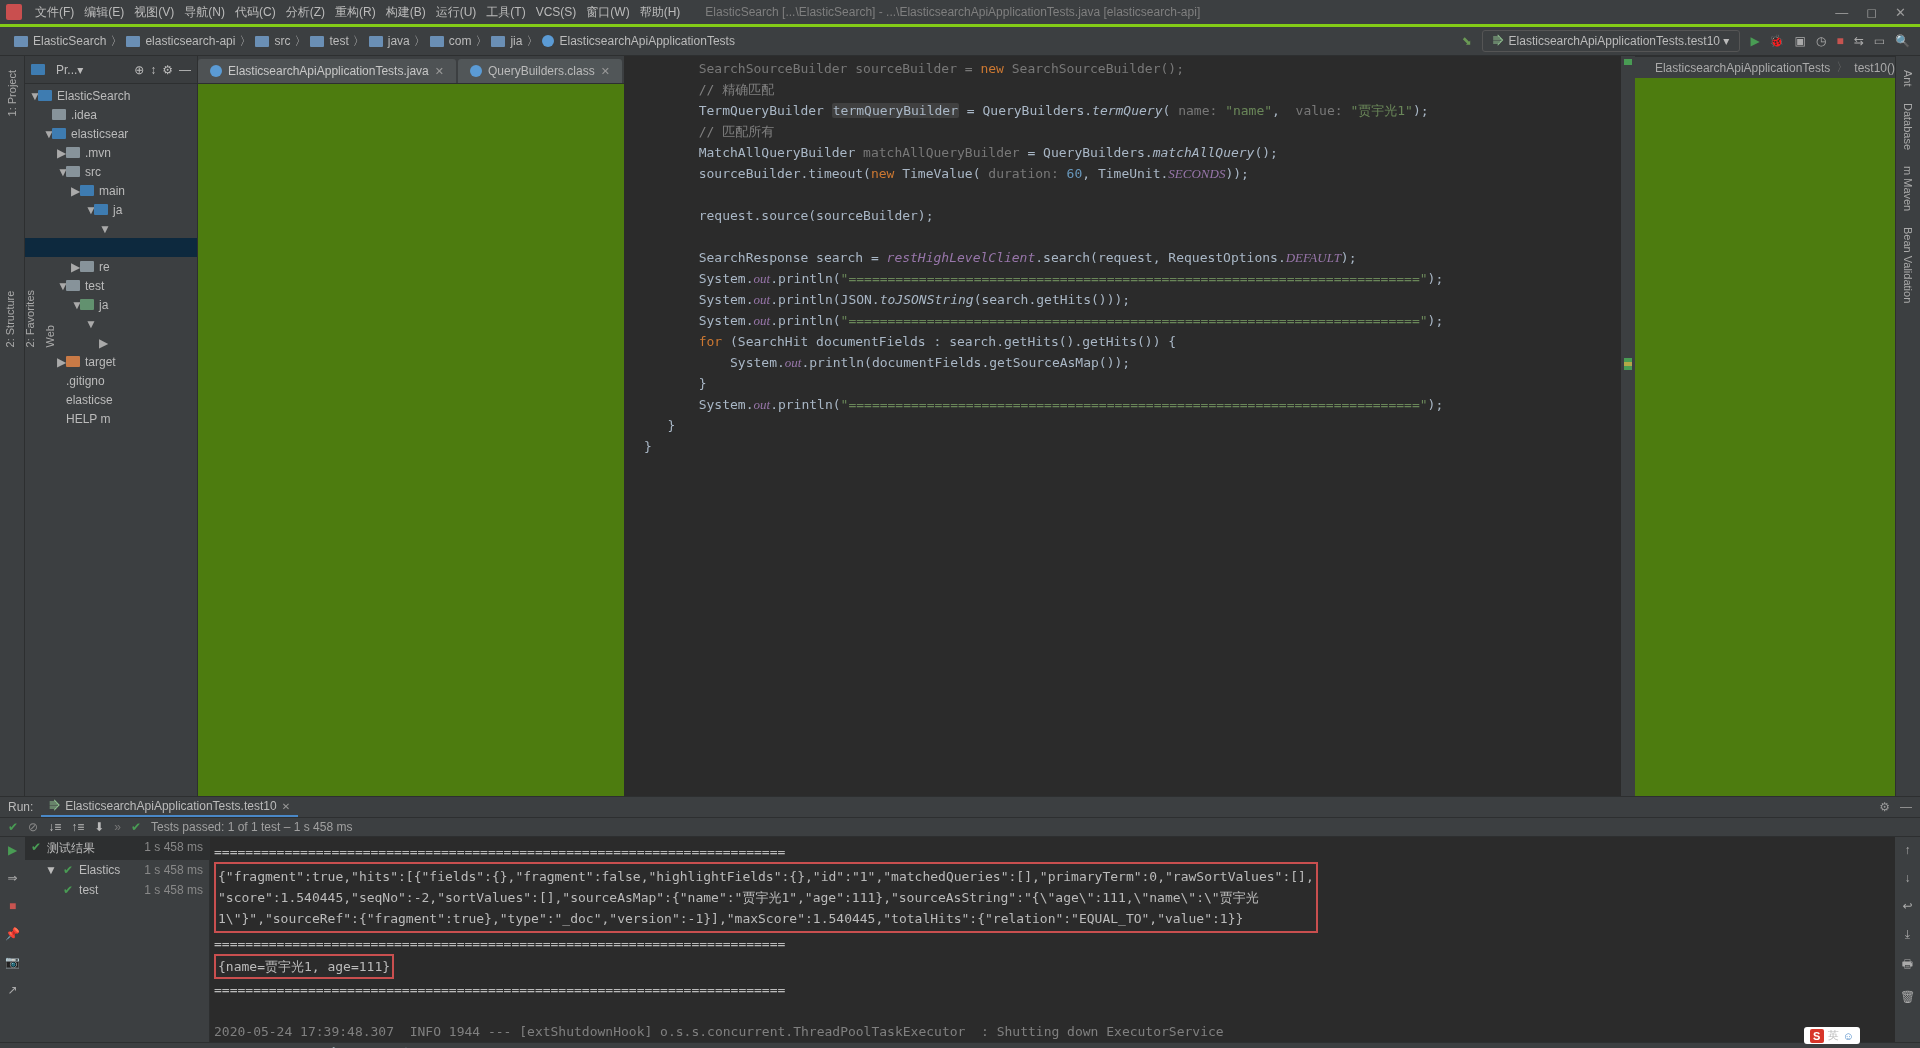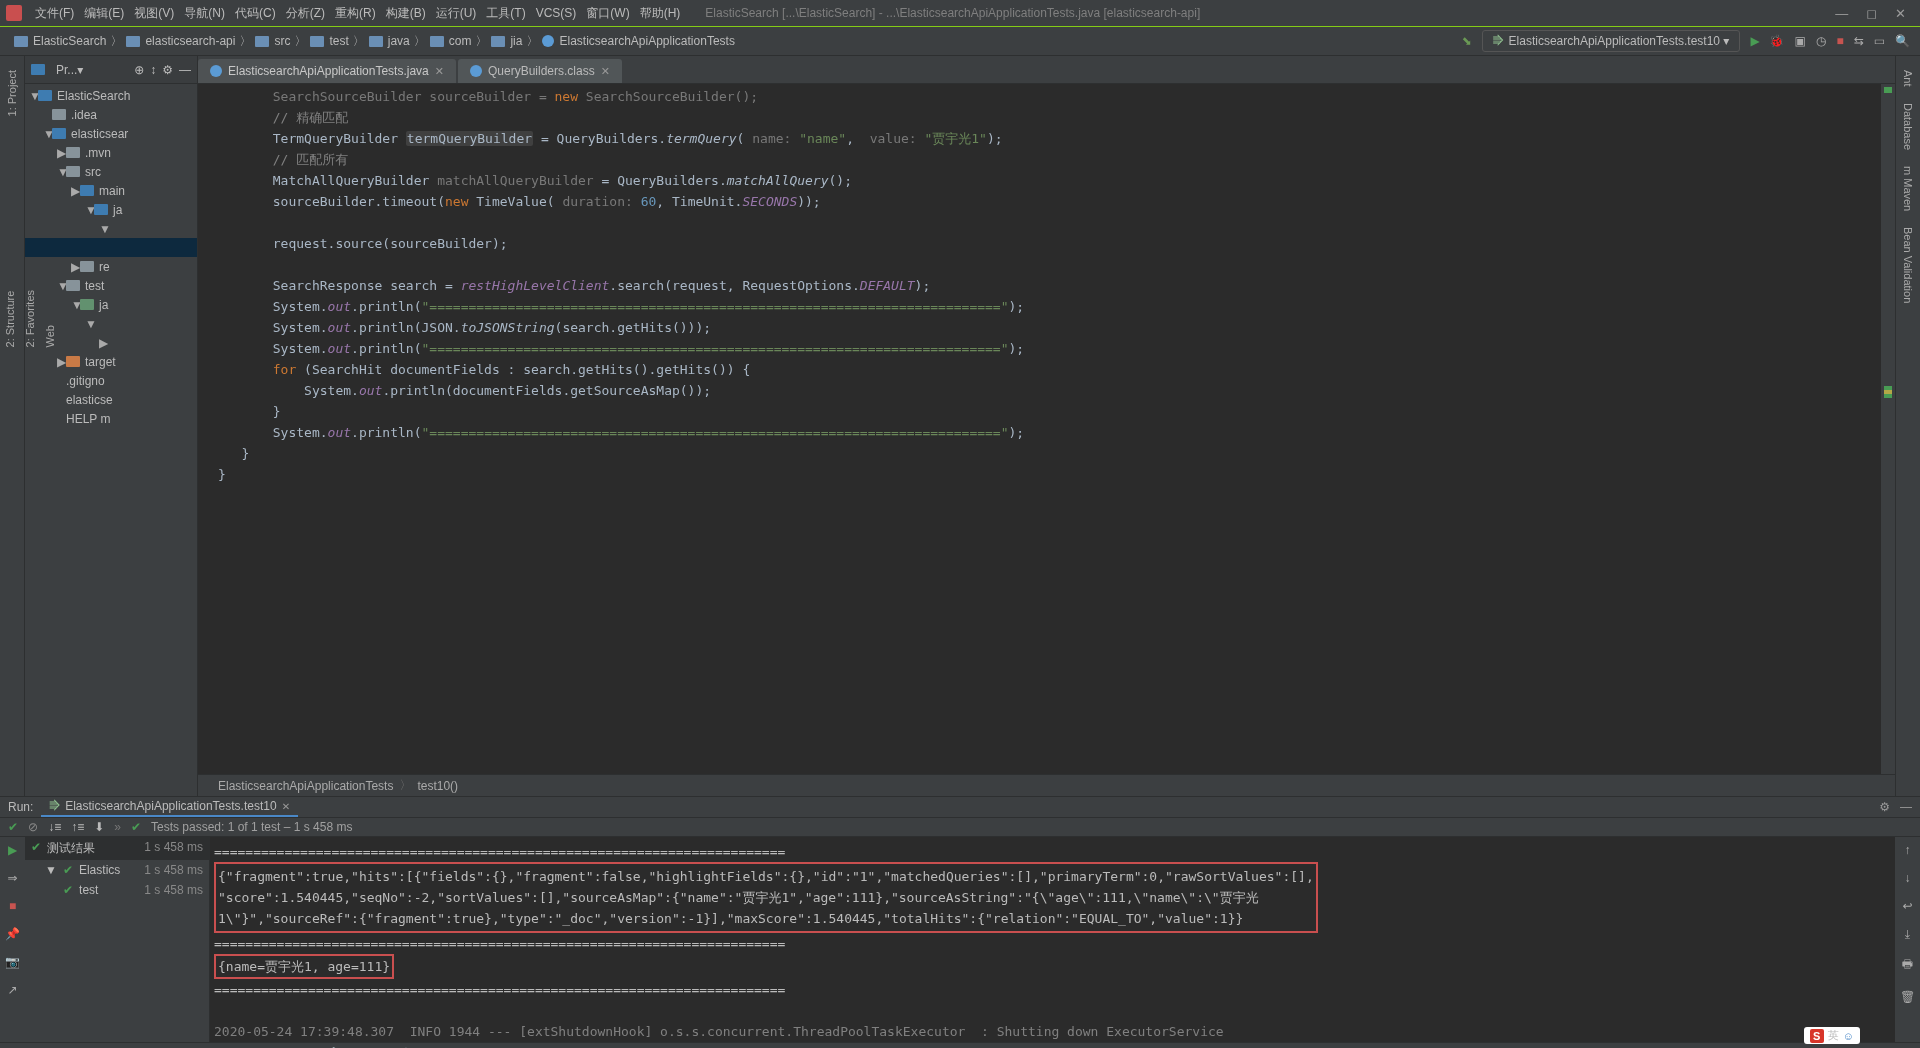--- a/index.html
+++ b/index.html
@@ -11,21 +11,21 @@
     width: 1920px;
     height: 1048px;
     overflow: hidden;
   }
   .title-bar {
     height: 27px;
     background: #3c3f41;
     display: flex;
     align-items: center;
     padding: 0 6px;
-    border-bottom: 1px solid #84cc16;
+    border-bottom: 3px solid #84cc16;
   }
   .app-icon { width: 16px; height: 16px; background: #c94f4f; border-radius: 2px; margin-right: 8px; }
   .menu-item { padding: 0 5px; color: #bbbbbb; cursor: default; font-size: 12px; }
   .title-text { color: #7f7f7f; margin-left: 20px; font-size: 12px; white-space: nowrap; }
   .win-ctrls { margin-left: auto; display: flex; gap: 18px; color: #9c9c9c; padding-right: 8px; }
   .win-ctrl { font-size: 13px; }
 
   .nav-bar {
     height: 29px;
     background: #3c3f41;
@@ -53,35 +53,35 @@
   .tree-item { display:flex; align-items:center; height:19px; padding-left: 4px; white-space:nowrap; overflow:hidden; }
   .chev { display:inline-block; width:8px; color:#aaa; margin-right:1px; }
   .fold-blue { width:14px; height:11px; background:#3e7cb1; border-radius:1px; margin-right:5px; display:inline-block;}
   .fold-gray { width:14px; height:11px; background:#87939a; border-radius:1px; margin-right:5px; display:inline-block;}
   .fold-orange { width:14px; height:11px; background:#c97a46; border-radius:1px; margin-right:5px; display:inline-block;}
   .fold-green { width:14px; height:11px; background:#62916f; border-radius:1px; margin-right:5px; display:inline-block;}
   .indent-1 {padding-left:18px;} .indent-2{padding-left:32px;} .indent-3{padding-left:46px;}
   .indent-4{padding-left:60px;} .indent-5{padding-left:74px;}
   .selected-row { background: #0d293e; }
 
-  .editor-area { flex: 1; display: flex; flex-direction: column; background: #0369a1; }
+  .editor-area { flex: 1; display: flex; flex-direction: row; background: #4d7c0f; }
   .editor-tabs { height: 28px; background: #3c3f41; display:flex; align-items:flex-end; border-bottom: 1px solid #2d2f30;}
   .ed-tab { padding: 5px 12px; background: #515658; color: #bbbbbb; border-top-left-radius:3px; border-top-right-radius:3px; margin-right:2px; display:flex; align-items:center; gap:6px;}
   .ed-tab.active { background: #4e5254; color: #c8c8c8; }
   .ed-tab .c-icon { width:12px;height:12px;background:#5b9bd5;border-radius:50%;display:inline-block;}
   .ed-tab .close { color: #999; font-size:11px;}
 
   .code-container { flex:1; display:flex; overflow:hidden; position:relative; }
   .gutter { background: #313335; color: #606366; text-align:right; padding: 2px 12px 0 12px; line-height: 21px; font-size:13px; font-family: "Consolas", monospace; user-select:none;}
   .code-text { flex:1; background:#2b2b2b; font-family: "Consolas", monospace; font-size:13px; line-height:21px; padding: 2px 16px 0 20px; color: #a9b7c6; white-space: pre; }
   .kwd { color: #cc7832; }
   .str { color: #6a8759; }
   .cmt { color: #808080; }
   .fld { color: #9876aa; font-style: italic; }
-  .sta { color: #9876aa; font-style: italic; }
+  .sta { color: #9876aa; font-style: italic; font-family: Liberation Serif, serif; }
   .par { color: #787878; }
   .it  { font-style: italic; text-align: center; }
   .hl-line { background: #323232; display:inline-block; min-width:100%;}
   .hl-box1 { background: #404040; border-radius:2px; padding:0 1px;}
   .editor-status { height: 22px; background: #3c3f41; border-top:1px solid #2d2f30; display:flex; align-items:center; padding-left:20px; color:#aaa; font-size:12px;}
   .editor-status .sep { padding: 0 6px; color:#707070;}
 
   .right-sidebar { width: 25px; background:#3c3f41; border-left:1px solid #2d2f30; display:flex; flex-direction:column; align-items:center; padding-top:6px; color:#aaa;}
   .right-tab { writing-mode: vertical-rl; padding:8px 2px; font-size:11px; }
   .right-stripe { width:14px; background:#3c3f41;}

